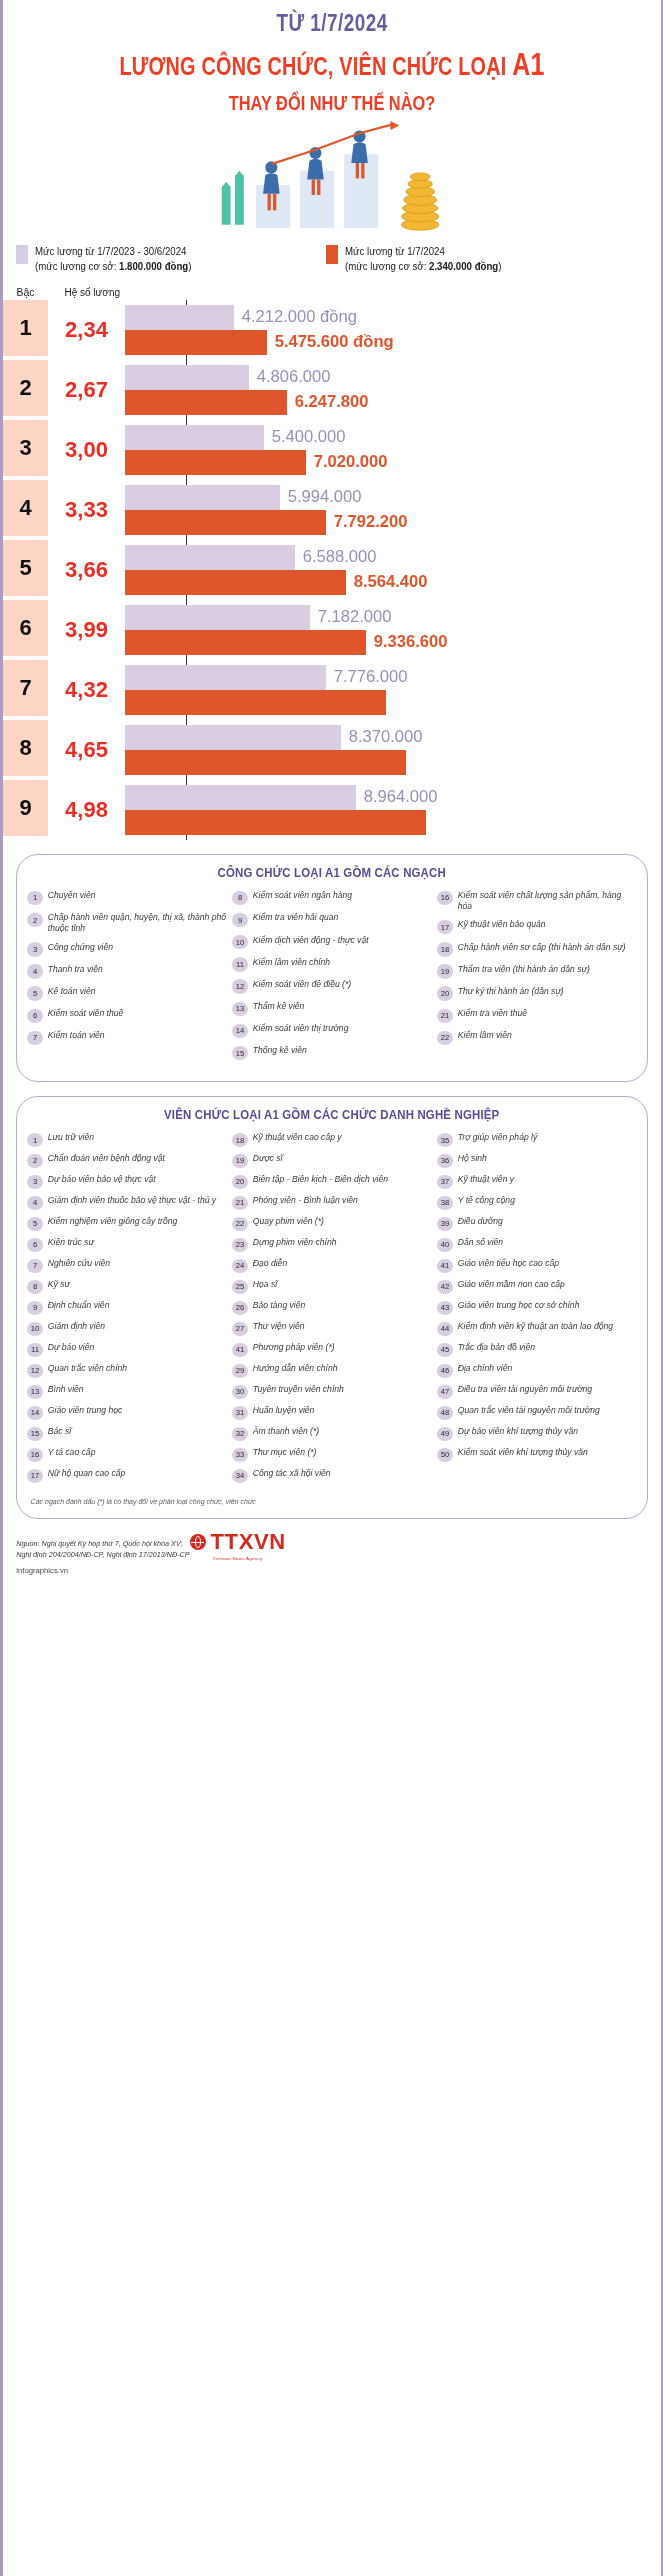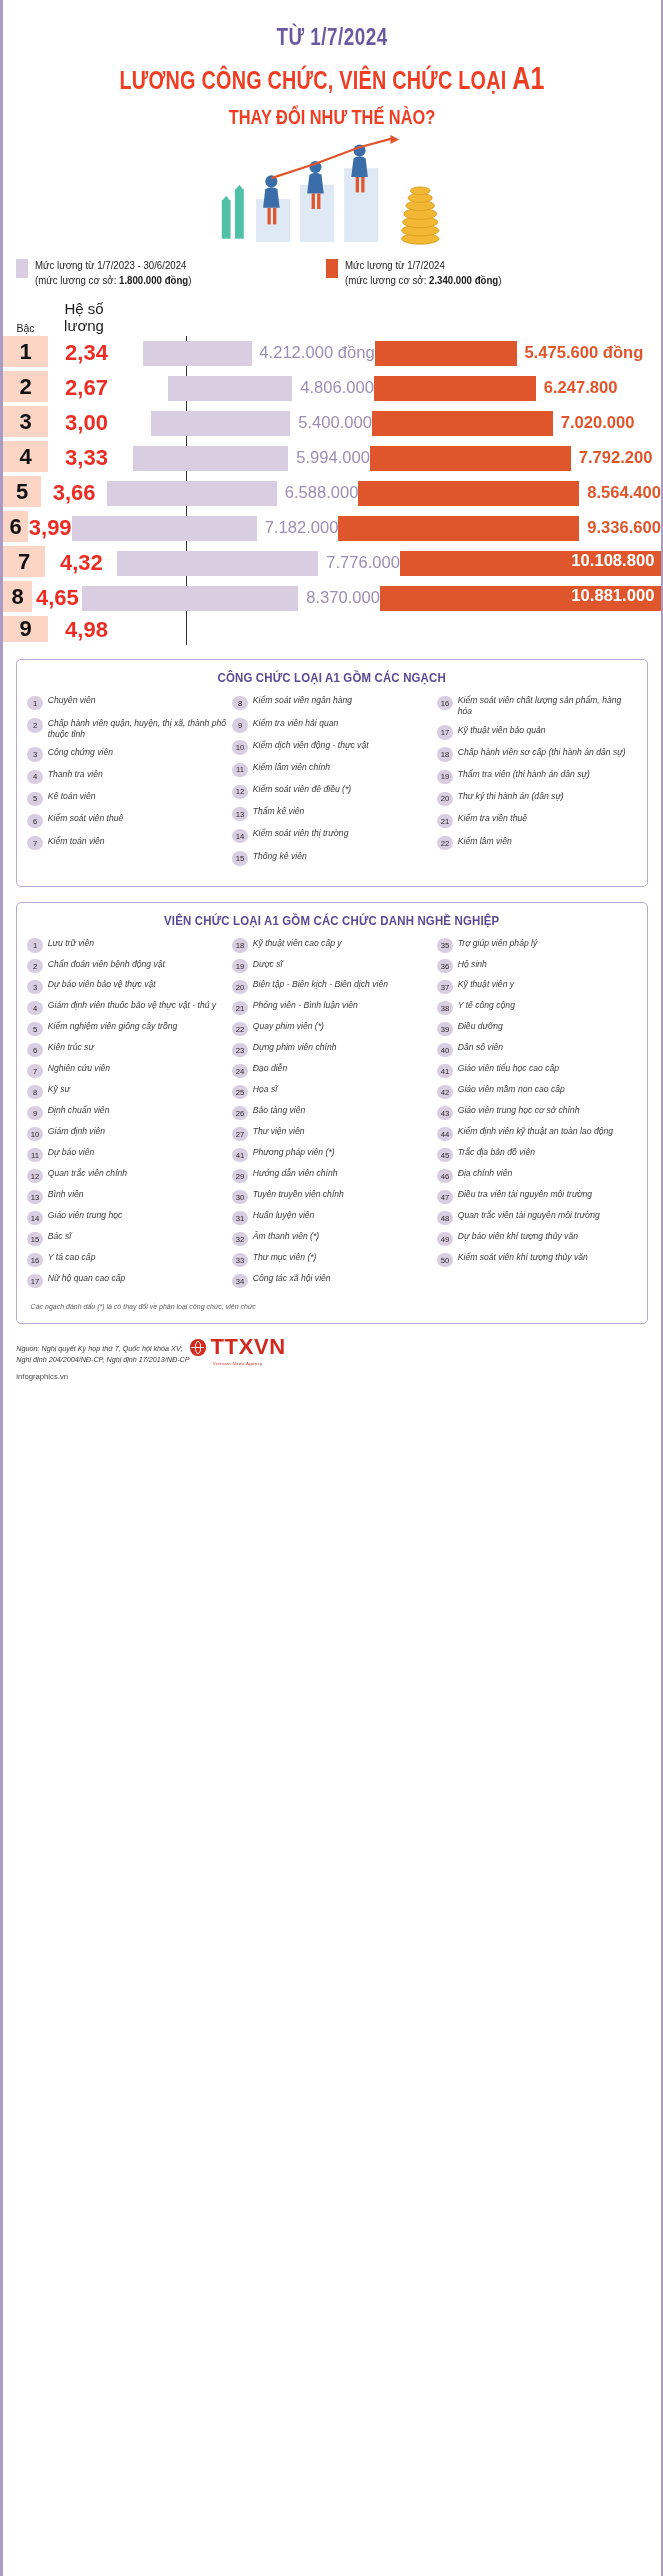--- a/index.html
+++ b/index.html
@@ -11,21 +11,21 @@
     overflow:hidden;
   }
   .page {
     position:absolute; inset:0;
     border-left:3.9px solid #a99bc4;
     border-right:3.9px solid #a99bc4;
     background:#fff;
   }
 
   
-  .header { padding-top:24px; text-align:center; }
+  .header { padding-top:10px; text-align:center; }
   .date-line {
     font-family:"Liberation Sans Narrow","Liberation Sans",sans-serif;
     font-weight:bold; font-size:23px; color:#6a5aa0;
     letter-spacing:0.6px; transform:scaleX(.82); transform-origin:center;
   }
   .title-1 {
     margin-top:8.9px;
     font-weight:bold; font-size:25.4px; color:#ef3e23;
     letter-spacing:0.3px; transform:scaleX(.78); transform-origin:center;
     white-space:nowrap;
@@ -53,55 +53,55 @@
   .legend-text { font-size:10.5px; line-height:1.42; color:#1a1a1a;
                  font-family:"Liberation Sans Narrow","Liberation Sans",sans-serif;
                  transform:scaleX(.92); transform-origin:left center; }
   .legend-text b { font-weight:bold; }
 
   
   .chart-head {
     display:flex; padding:12px 0 2.2px 0; align-items:flex-end;
   }
   .ch-bac { width:45px; text-align:center; font-size:10.5px; color:#1a1a1a; }
-  .ch-hs  { width:72px; text-align:center; font-size:15px; color:#1a1a1a; }
+  .ch-hs  { width:72px; text-align:right; font-size:10px; color:#1a1a1a; }
 
   .chart { position:relative; }
   .axis {
     position:absolute; left:183px; top:0; bottom:0; width:1.1px; background:#333;
   }
   .row { display:flex; align-items:stretch; position:relative; }
   .c-bac {
     width:45px; background:#fcd5c5; display:flex; align-items:center;
     justify-content:center; font-size:22px; font-weight:bold; color:#111;
     margin-bottom:3.3px;
   }
   .c-hs {
     width:77px; display:flex; align-items:center; justify-content:center;
     font-size:22px; font-weight:bold; color:#ec2d23;
     font-family:"Liberation Sans Narrow","Liberation Sans",sans-serif;
     text-align:right;
   }
-  .bars { flex:1; display:flex; flex-direction:row; justify-content:center;
+  .bars { flex:1; display:flex; flex-direction:column; justify-content:center;
           padding:5px 0 5px 0; }
   .bar-line { display:flex; align-items:center; }
   .bar { height:25px; }
   .bar.old { background:#d9cde2; }
   .bar.new { background:#e0562c; }
   .bval { font-size:16.6px; font-weight:bold; padding-left:7.7px; white-space:nowrap;
           font-family:"Liberation Sans Narrow","Liberation Sans",sans-serif; }
   .bval.old { color:#9b8fb5; font-weight:normal; }
   .bval.new { color:#e0562c; }
   .bar-line.inside { position:relative; }
   .bval.inside { color:#ffffff; position:absolute; right:6.6px; padding:0; }
 
   
   .card {
     margin:14.4px 13.3px 0 13.3px;
-    border:1.1px solid #b7a9cf; border-radius:5px;
+    border:1.1px solid #b7a9cf; border-radius:22px;
     padding:11px 10px 13.3px 10px;
   }
   .card-title {
     text-align:center; color:#5a4a96; font-weight:bold; font-size:12.7px;
     letter-spacing:0.2px; margin-bottom:10px;
     font-family:"Liberation Sans Narrow","Liberation Sans",sans-serif;
     transform:scaleX(.9);
   }
   .cols { display:flex; gap:5.5px; }
   .col { flex:1; }
@@ -327,20 +327,31 @@
           <div class="bar-line inside">
             <div class="bar new" style="width: 281px;">
               <div class="bval new inside">10.881.000</div>
             </div>
           </div>
         </div>
       </div>
       <div class="row">
         <div class="c-bac">9</div>
         <div class="c-hs">4,98</div>
+        <div class="bars">
+          <div class="bar-line">
+            <div class="bar old" style="width: 231px;"></div>
+            <div class="bval old">8.964.000</div>
+          </div>
+          <div class="bar-line inside">
+            <div class="bar new" style="width: 301px;">
+              <div class="bval new inside">11.653.200</div>
+            </div>
+          </div>
+        </div>
       </div>
     </div>
 
   <div class="card">
     <div class="card-title">CÔNG CHỨC LOẠI A1 GỒM CÁC NGẠCH</div>
     <div class="cols" id="cc-cols">
         <div class="col">
           <div class="li">
             <div class="num">1</div>
             <div class="lbl">Chuyên viên</div>

